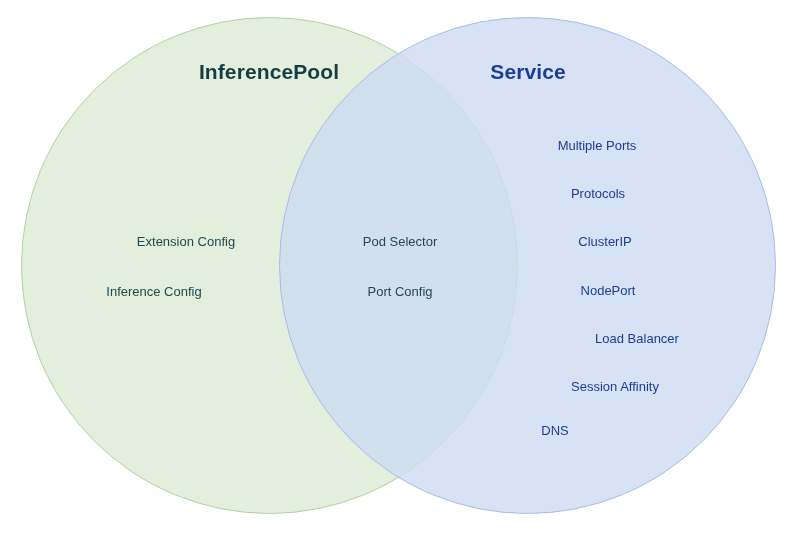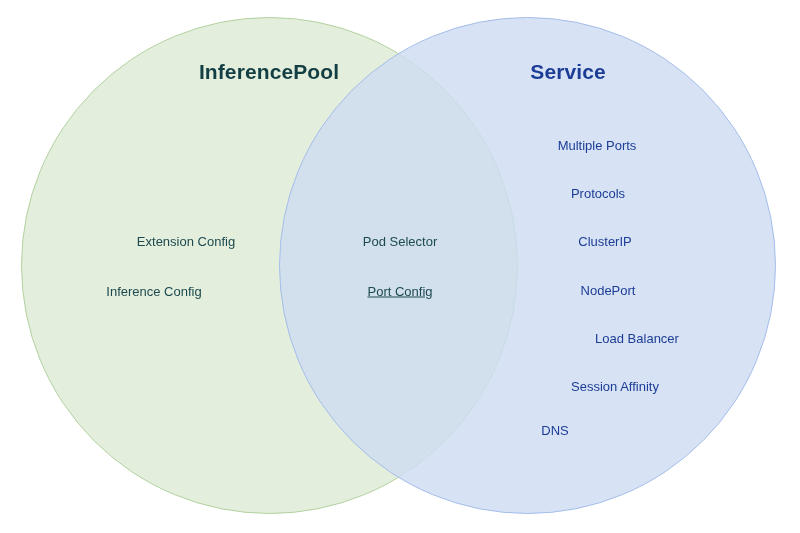--- a/index.html
+++ b/index.html
@@ -53,21 +53,21 @@
 
   .region-title {
     position: absolute;
     font-size: 21px;
     font-weight: bold;
     white-space: nowrap;
     transform: translate(-50%, -50%);
     letter-spacing: 0.1px;
   }
   #title-left  { color: #133e43; left: 269px; top: 72px; }
-  #title-right { color: #1c3d96; left: 528px; top: 72px; margin-left: 40px; }
+  #title-right { color: #1c3d96; left: 528px; top: 72px; }
 
   .item {
     position: absolute;
     font-size: 13px;
     font-weight: 400;
     white-space: nowrap;
     transform: translate(-50%, -50%);
   }
   .item-left,
   .item-center { color: #1d4a4f; }
@@ -87,21 +87,21 @@
     <div class="region-title" id="title-left">InferencePool</div>
 
     <div class="region-title" id="title-right">Service</div>
 
     <div class="item item-left" style="left:154px; top:241px;margin-left:32px;">Extension Config</div>
 
     <div class="item item-left" style="left:154px; top:291px;">Inference Config</div>
 
     <div class="item item-center" style="left:400px; top:241px;">Pod Selector</div>
 
-    <div class="item item-center" style="left:400px; top:291px;text-decoration:underline;">Port Config</div>
+    <div class="item item-center" style="left:400px; top:291px;">Port Config</div>
 
     <div class="item item-right" style="left:597px; top:145px;">Multiple Ports</div>
 
     <div class="item item-right" style="left:605px; top:241px;">ClusterIP</div>
 
     <div class="item item-right" style="left:598px; top:193px;">Protocols</div>
 
     <div class="item item-right" style="left:608px; top:290px;">NodePort</div>
 
     <div class="item item-right" style="left:618px; top:338px;margin-left:19px;">Load Balancer</div>

